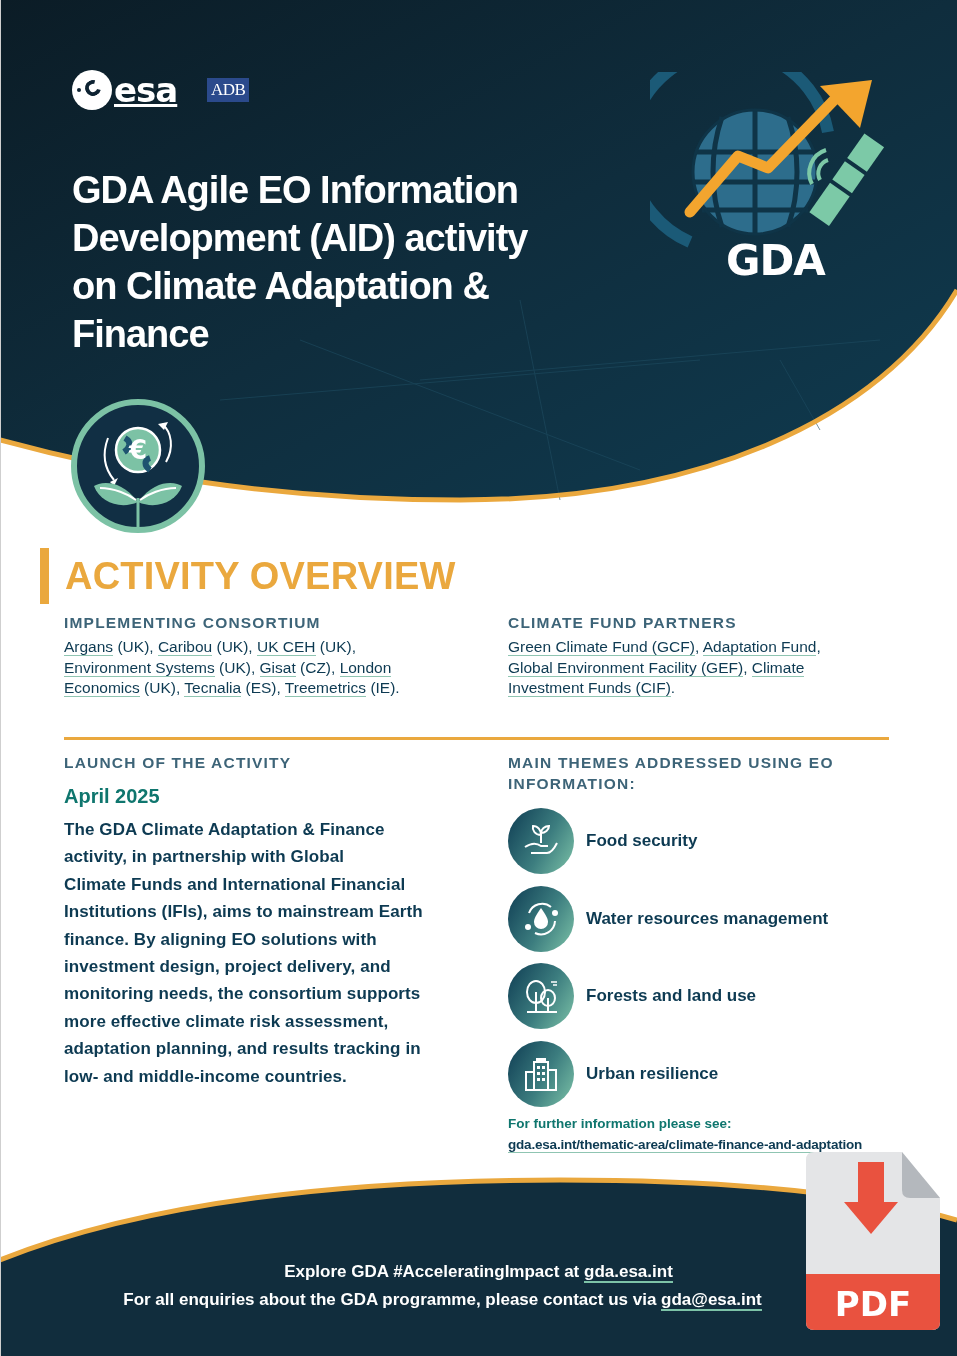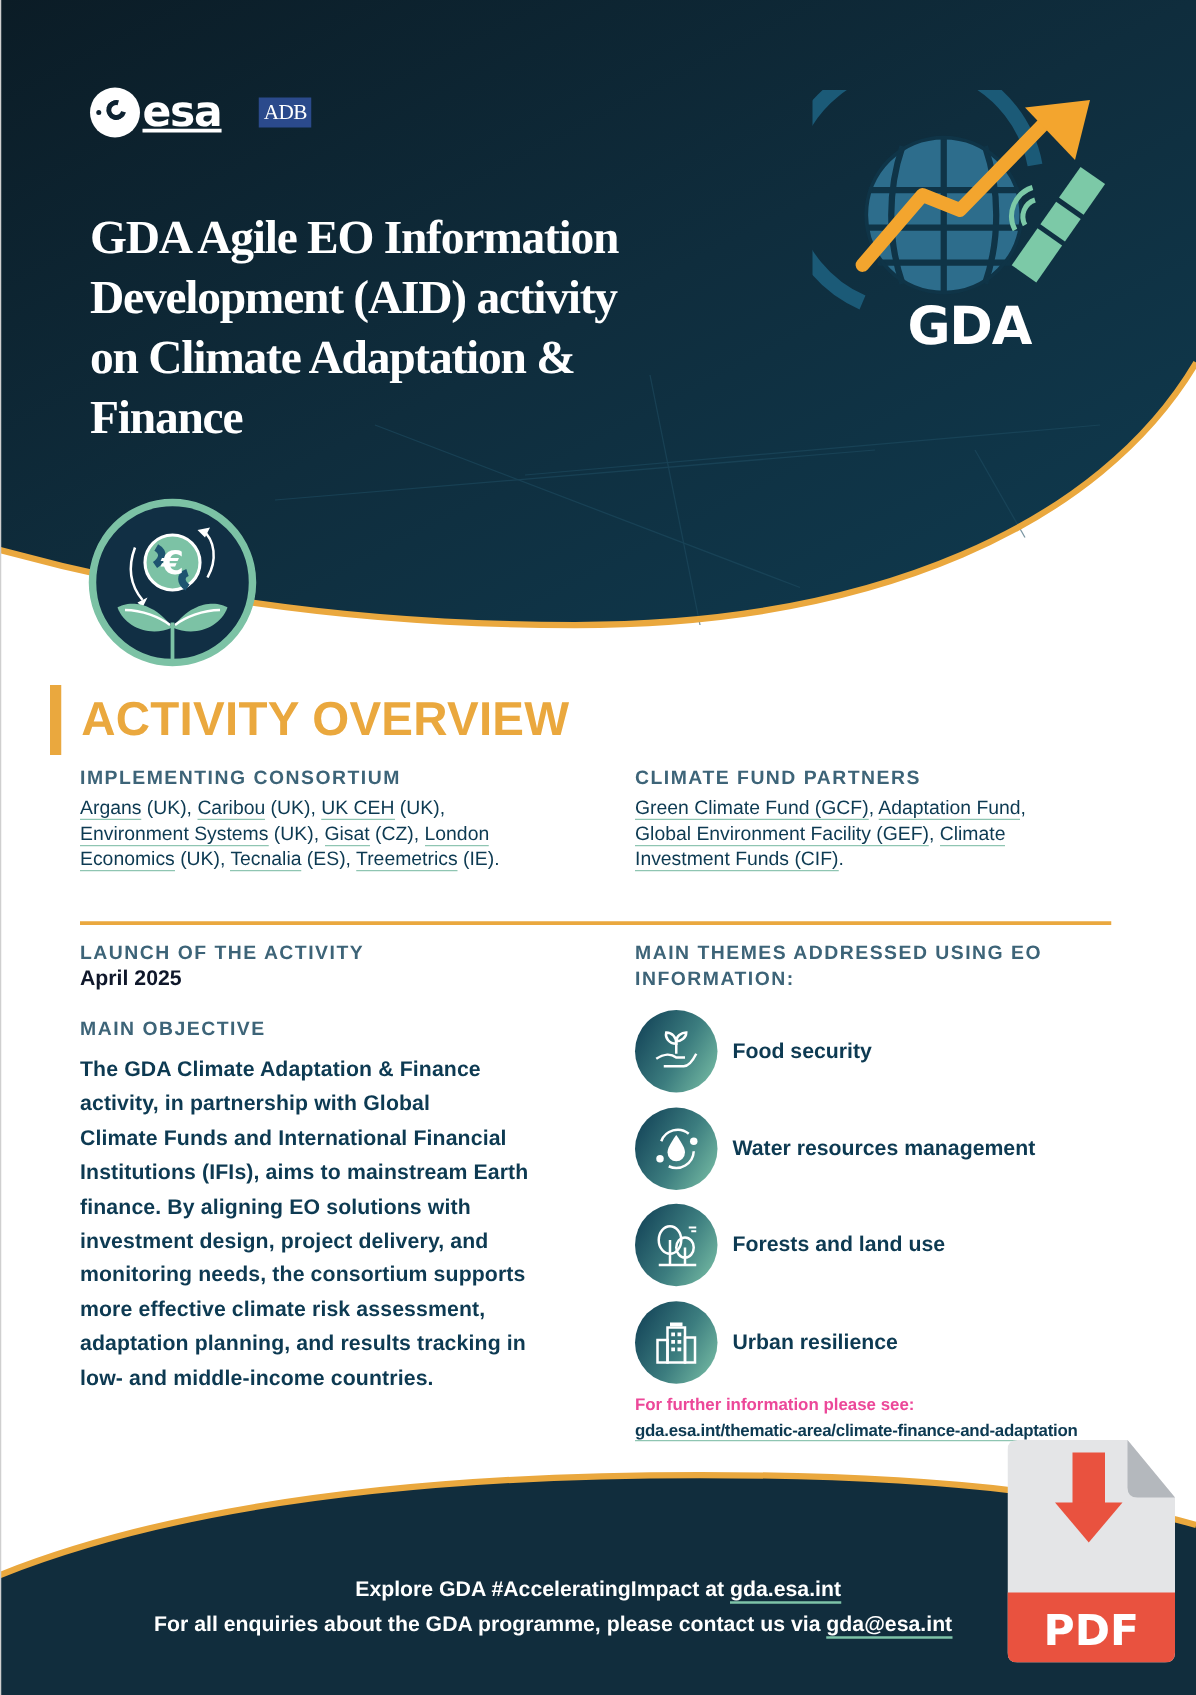--- a/index.html
+++ b/index.html
@@ -10,21 +10,21 @@
   .header-bg { position:absolute; left:0; top:0; width:957px; height:520px; z-index:1; }
   .logos { position:absolute; top:68px; left:72px; height:44px; z-index:5; display:flex; align-items:center; }
   .esa-logo { display:flex; align-items:center; color:#fff; font-weight:bold; font-size:34px; letter-spacing:-1px; font-family:"DejaVu Sans", sans-serif;text-decoration:underline; }
   .esa-mark { width:40px; height:40px; border-radius:50%; background:#fff; position:relative; margin-right:2px; }
   .esa-mark::after { content:""; position:absolute; left:13px; top:10px; width:16px; height:16px; border-radius:50%; border:4px solid #0e2332; border-right-color:transparent; box-sizing:border-box; transform:rotate(-30deg); }
   .esa-mark::before { content:""; position:absolute; left:5px; top:18px; width:4px; height:4px; border-radius:50%; background:#0e2332; }
   .wbg-logo { display:flex; align-items:center; margin-left:32px; color:#fff; font-weight:bold; font-size:16px; letter-spacing:-0.5px; }
   .wbg-logo svg { margin-right:4px; }
   .adb-logo { margin-left:30px; width:42px; height:24px; background:#2b4a8c; color:#fff; font-family:"Liberation Serif", serif; font-size:17px; display:flex; align-items:center; justify-content:center; letter-spacing:-0.5px; }
 
-  .title { position:absolute; left:72px; top:166px; width:540px; z-index:5; color:#fff; font-family:Liberation Serif, serif; font-weight:bold; font-size:38px; line-height:48px; letter-spacing:-1px; margin:0; }
+  .title { position:absolute; left:72px; top:166px; width:540px; z-index:5; color:#fff; font-family:Liberation Sans, sans-serif; font-weight:bold; font-size:38px; line-height:48px; letter-spacing:-1px; margin:0; }
   .title span { display:block; white-space:nowrap; }
 
   .gda-badge { position:absolute; left:650px; top:72px; width:240px; height:220px; z-index:5; }
   .gda-label { position:absolute; left:726px; top:236px; color:#fff; font-family:"DejaVu Sans", sans-serif; font-weight:bold; font-size:42px; letter-spacing:-1px; z-index:6; }
 
   .activity-icon { position:absolute; left:70px; top:398px; width:136px; height:136px; z-index:6; }
 
   
   .overview { position:absolute; left:40px; top:548px; z-index:5; display:flex; align-items:center; }
   .overview-bar { width:9px; height:56px; background:#eaa83e; margin-right:16px; }
@@ -35,30 +35,30 @@
   .link { color:#0d3a52; border-bottom:1.6px solid #8fc5b2; text-decoration:none; padding-bottom:0; }
 
   .col-left { position:absolute; left:64px; width:400px; z-index:5; }
   .col-right { position:absolute; left:508px; width:380px; z-index:5; }
 
   .consortium { top:612px; }
   .partners { top:612px; }
   .divider { position:absolute; left:64px; top:737px; width:825px; height:3px; background:#eaa83e; z-index:5; }
 
   .launch { top:752px; }
-  .launch-date { color:#0f172a; font-weight:bold; font-size:17px; margin-top:0; }
+  .launch-date { color:#0f766e; font-weight:bold; font-size:20px; margin-top:12px; }
   .objective-label { margin-top:20px; }
   .objective-text { color:#0d3a52; font-weight:bold; font-size:17px; line-height:27.4px; margin-top:8px; letter-spacing:0.1px; }
 
   .themes { top:752px; }
   .theme-list { margin-top:14px; }
   .theme { display:flex; align-items:center; height:66px; margin-bottom:11.5px; }
   .theme-icon { width:66px; height:66px; border-radius:50%; background:linear-gradient(120deg,#0e3c53 0%,#3c7d7f 55%,#7dc3a8 100%); display:flex; align-items:center; justify-content:center; flex-shrink:0; }
   .theme-label { margin-left:12px; color:#0d3a52; font-weight:bold; font-size:17px; }
-  .further { color:#ec4899; font-weight:bold; font-size:13.5px; margin-top:-2px; }
+  .further { color:#0f766e; font-weight:bold; font-size:13.5px; margin-top:-2px; }
   .further-link { display:inline-block; margin-top:6px; color:#0d3a52; font-weight:bold; font-size:13.5px; border-bottom:1.6px solid #8fc5b2; letter-spacing:-0.2px; }
 
   
   .footer-bg { position:absolute; left:0; top:1150px; width:957px; height:206px; z-index:2; }
   .footer-text { position:absolute; left:0; width:957px; text-align:center; color:#fff; font-weight:bold; font-size:17px; z-index:6; }
   .footer-line1 { top:1262px; }
   .footer-line2 { top:1290px; left:-36px; }
   .footer-link { color:#fff; border-bottom:2px solid #7dc3a8; }
 
   .pdf-icon { position:absolute; left:806px; top:1152px; width:134px; height:178px; z-index:8; }
@@ -174,21 +174,20 @@
       <a class="link">Investment Funds (CIF)</a><span>.</span>
     </div>
   </div>
 </div>
 
 <div class="divider"></div>
 
 <div class="col-left launch">
   <div class="label">LAUNCH OF THE ACTIVITY</div>
   <div class="launch-date">April 2025</div>
-  <div class="label objective-label">MAIN OBJECTIVE</div>
   <div class="objective-text">
     <div>The GDA Climate Adaptation &amp; Finance</div>
     <div>activity, in partnership with Global</div>
     <div>Climate Funds and International Financial</div>
     <div>Institutions (IFIs), aims to mainstream Earth</div>
     <div>finance. By aligning EO solutions with</div>
     <div>investment design, project delivery, and</div>
     <div>monitoring needs, the consortium supports</div>
     <div>more effective climate risk assessment,</div>
     <div>adaptation planning, and results tracking in</div>

